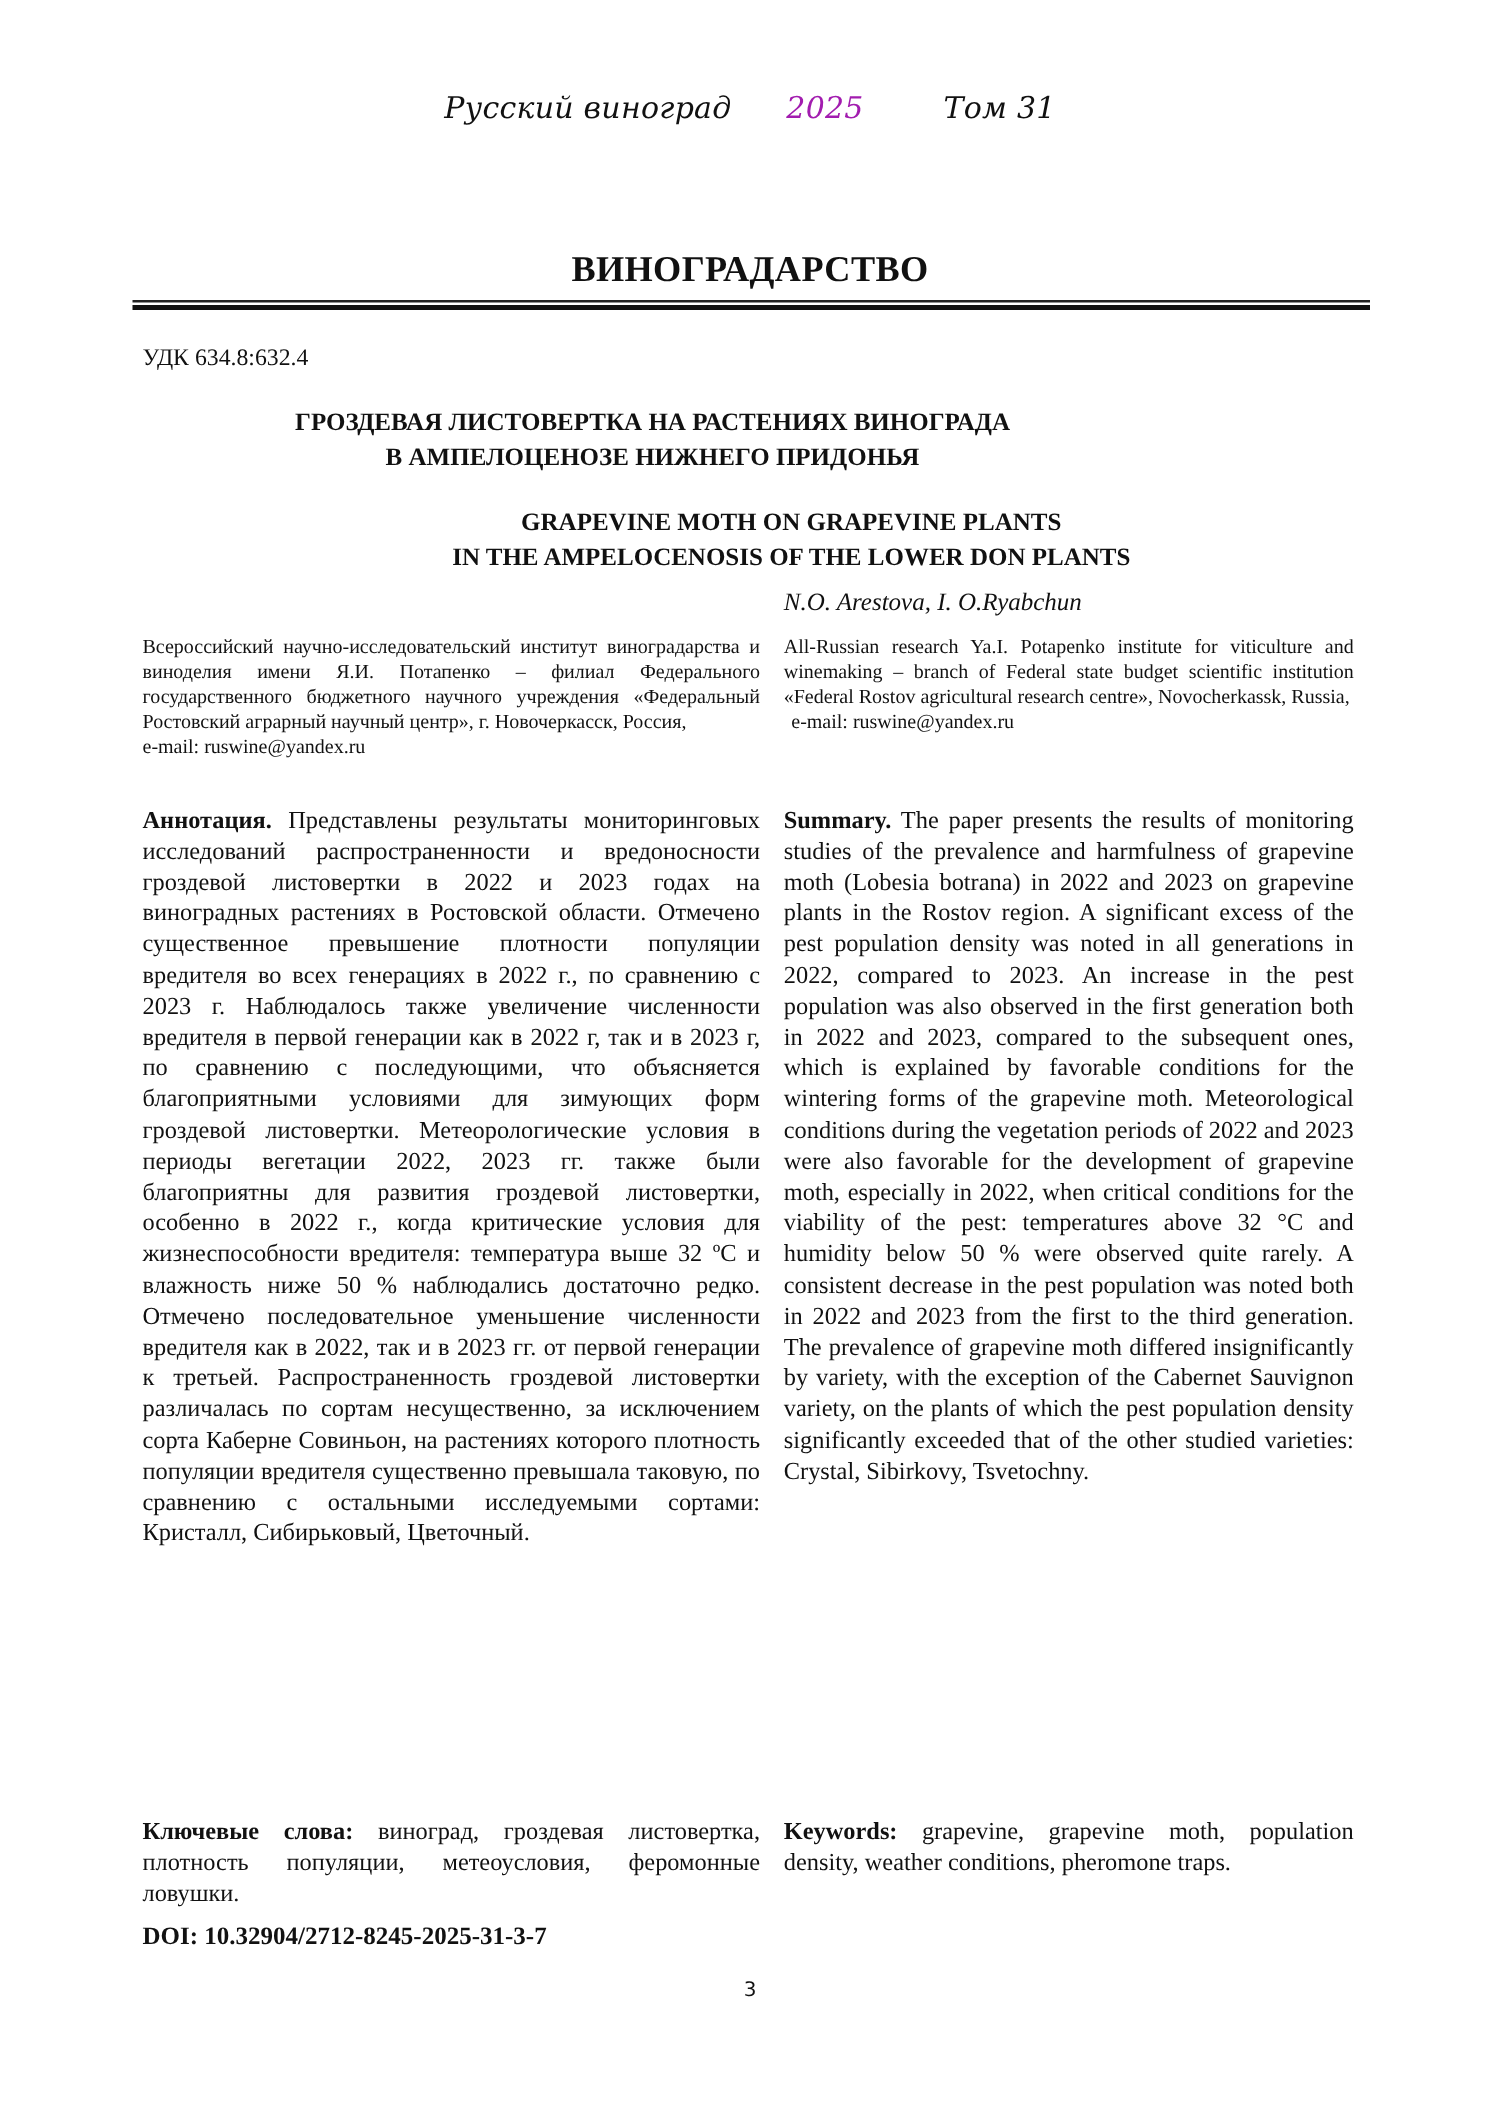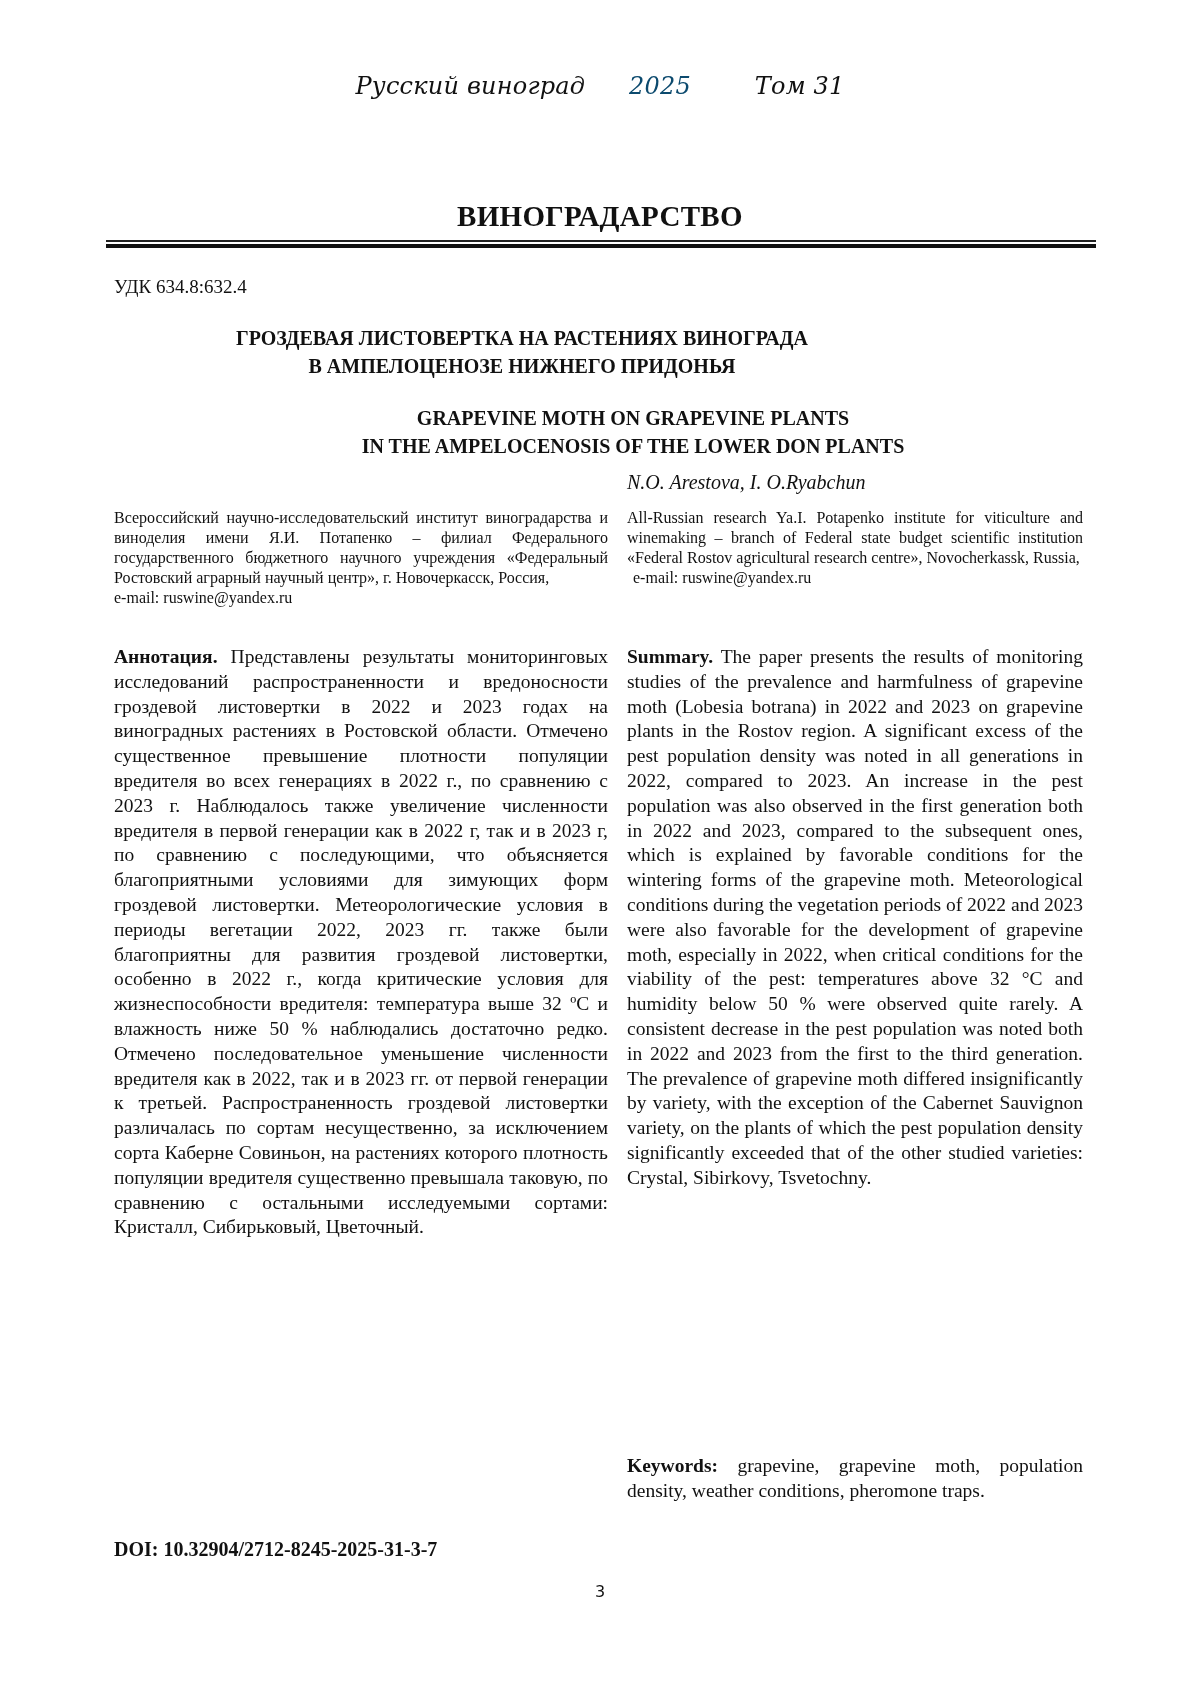--- a/index.html
+++ b/index.html
@@ -2,21 +2,21 @@
 <html><head>
   <meta charset="utf-8">
   <style>
     html, body { margin: 0; padding: 0; background: #ffffff; }
     body { width: 1200px; height: 1698px; position: relative; overflow: hidden; color: #111; }
     .page { position: absolute; left: 0; top: 0; width: 1200px; height: 1698px; font-family: "Liberation Serif", "DejaVu Serif", serif; }
 
     .running-header { position: absolute; top: 72px; left: 0; width: 1200px; text-align: center; font-family: "DejaVu Serif", serif; font-style: italic; font-size: 24px; letter-spacing: 0.2px; }
     .running-header span { display: inline-block; }
     .rh-journal { margin-right: 36px; }
-    .rh-year { margin-right: 56px; color: #0c4a6e; }
+    .rh-year { margin-right: 56px; color: #a21caf; }
     .rh-vol { }
 
     .section-title { position: absolute; top: 200px; left: 0; width: 1200px; text-align: center; font-weight: bold; font-size: 29px; letter-spacing: 0.3px; font-family: "Liberation Serif", serif; }
     .rule { position: absolute; left: 106px; width: 990px; }
     .rule-thin { top: 240px; height: 2px; background: #222; }
     .rule-thick { top: 244px; height: 4px; background: #111; }
 
     .udc { position: absolute; top: 276px; left: 114px; font-size: 19px; }
 
     .title-ru { position: absolute; top: 324px; left: 0; width: 1044px; text-align: center; font-weight: bold; font-size: 20px; line-height: 28px; }
@@ -82,20 +82,24 @@
 
   <div class="col col-left abstract">
     <b>Аннотация.</b>
     <span>Представлены результаты мониторинговых исследований распространенности и вредоносности гроздевой листовертки в 2022 и 2023 годах на виноградных растениях в Ростовской области. Отмечено существенное превышение плотности популяции вредителя во всех генерациях в 2022 г., по сравнению с 2023 г. Наблюдалось также увеличение численности вредителя в первой генерации как в 2022 г, так и в 2023 г, по сравнению с последующими, что объясняется благоприятными условиями для зимующих форм гроздевой листовертки. Метеорологические условия в периоды вегетации 2022, 2023 гг. также были благоприятны для развития гроздевой листовертки, особенно в 2022 г., когда критические условия для жизнеспособности вредителя: температура выше 32 ºС и влажность ниже 50 % наблюдались достаточно редко. Отмечено последовательное уменьшение численности вредителя как в 2022, так и в 2023 гг. от первой генерации к третьей. Распространенность гроздевой листовертки различалась по сортам несущественно, за исключением сорта Каберне Совиньон, на растениях которого плотность популяции вредителя существенно превышала таковую, по сравнению с остальными исследуемыми сортами: Кристалл, Сибирьковый, Цветочный.</span>
   </div>
   <div class="col col-right abstract-right">
     <b>Summary.</b>
     <span>The paper presents the results of monitoring studies of the prevalence and harmfulness of grapevine moth (Lobesia botrana) in 2022 and 2023 on grapevine plants in the Rostov region. A significant excess of the pest population density was noted in all generations in 2022, compared to 2023. An increase in the pest population was also observed in the first generation both in 2022 and 2023, compared to the subsequent ones, which is explained by favorable conditions for the wintering forms of the grapevine moth. Meteorological conditions during the vegetation periods of 2022 and 2023 were also favorable for the development of grapevine moth, especially in 2022, when critical conditions for the viability of the pest: temperatures above 32 °C and humidity below 50 % were observed quite rarely. A consistent decrease in the pest population was noted both in 2022 and 2023 from the first to the third generation. The prevalence of grapevine moth differed insignificantly by variety, with the exception of the Cabernet Sauvignon variety, on the plants of which the pest population density significantly exceeded that of the other studied varieties: Crystal, Sibirkovy, Tsvetochny.</span>
   </div>
 
+  <div class="col col-left keywords">
+    <b>Ключевые слова:</b>
+    <span>виноград, гроздевая листовертка, плотность популяции, метеоусловия, феромонные ловушки.</span>
+  </div>
   <div class="col col-right keywords-right">
     <b>Keywords:</b>
     <span>grapevine, grapevine moth, population density, weather conditions, pheromone traps.</span>
   </div>
 
   <div class="doi">DOI: 10.32904/2712-8245-2025-31-3-7</div>
 
   <div class="page-num">3</div>
 </div>
 

